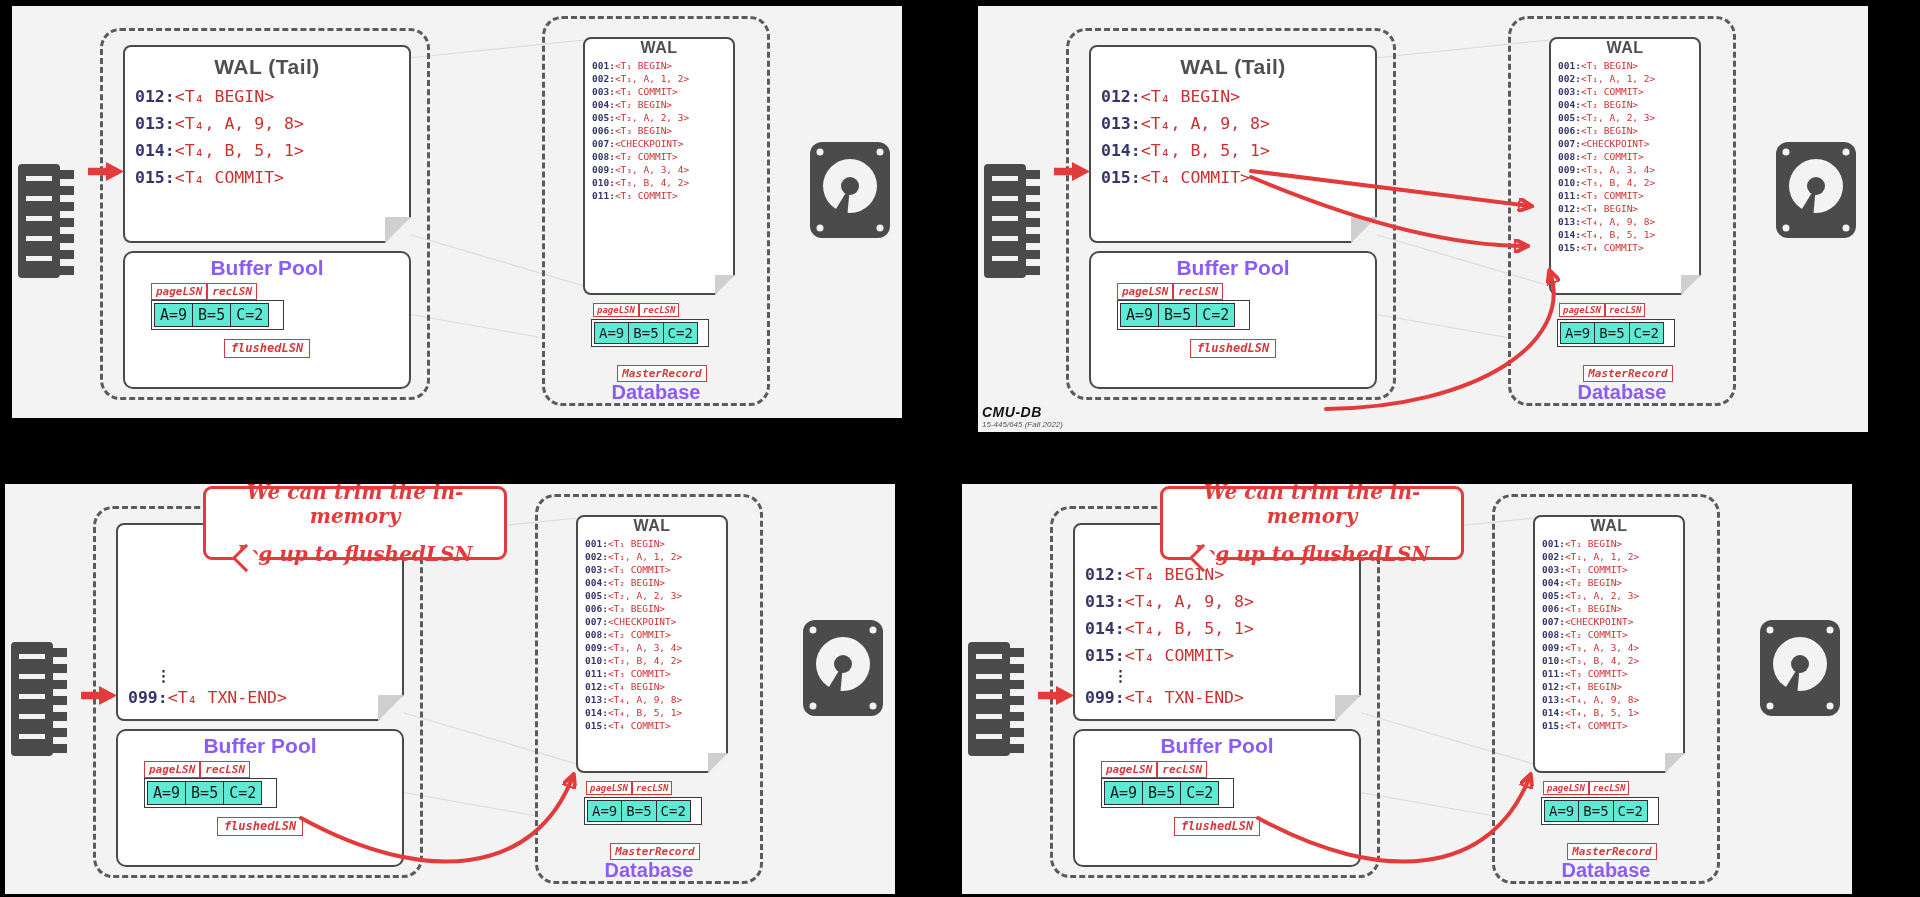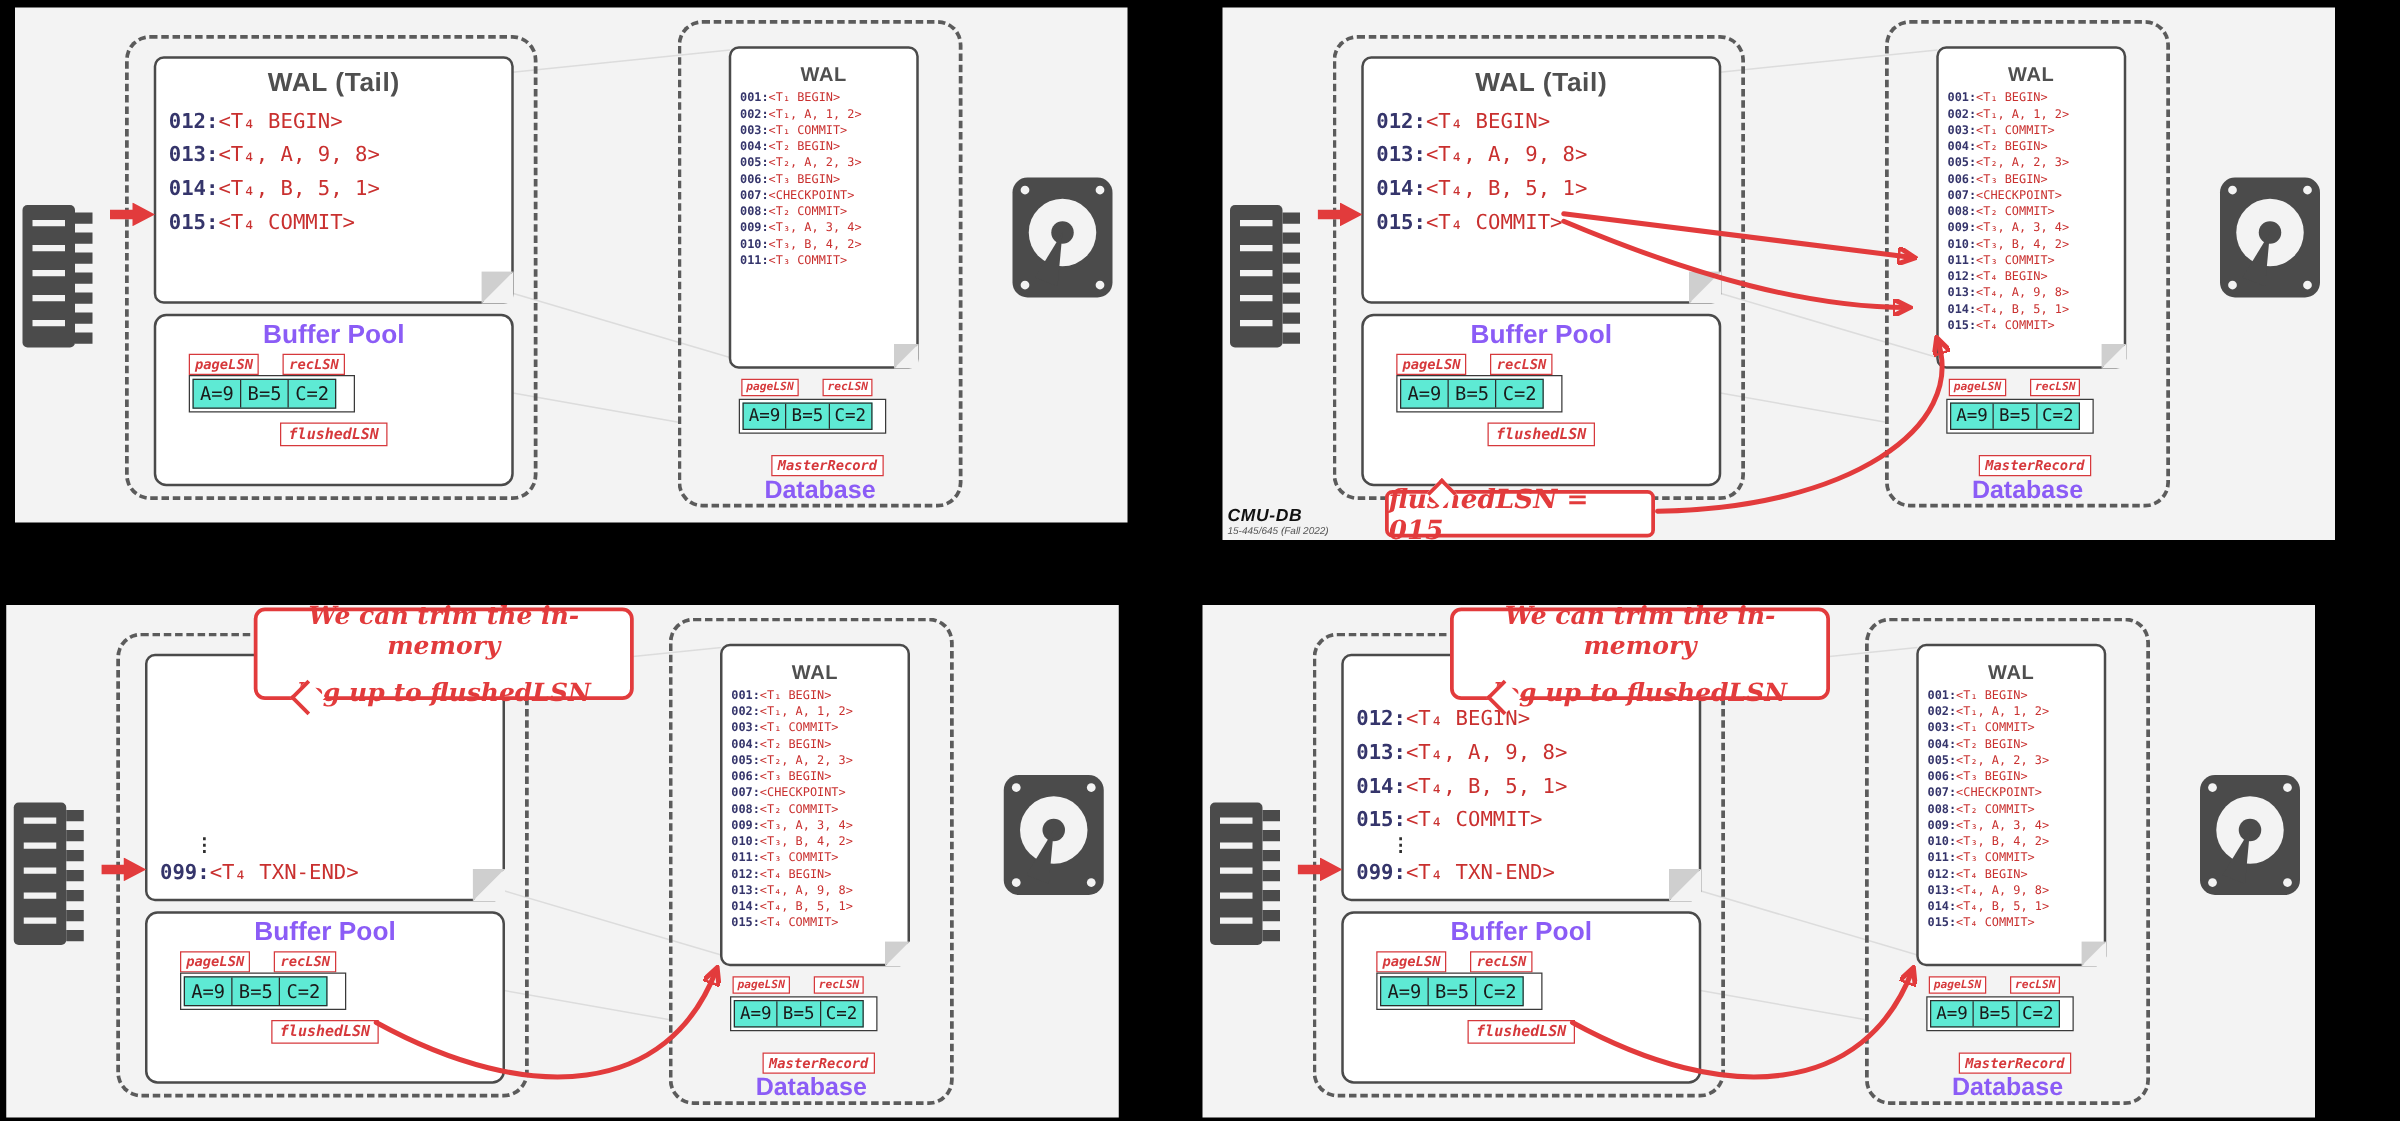--- a/index.html
+++ b/index.html
@@ -20,21 +20,21 @@
   .hdd { position:absolute; left:796px; top:134px; z-index:1; }
 
   .mem-box { position:absolute; left:88px; top:22px; width:330px; height:372px;
              border:3px dashed #5b5b5b; border-radius:20px; z-index:1; }
   .disk-dashed { position:absolute; left:530px; top:10px; width:228px; height:390px;
              border:3px dashed #5b5b5b; border-radius:20px; z-index:1; }
 
   .note { background:#fff; border:2.5px solid #4a4a4a; border-radius:8px;
           padding:8px 10px; display:flex; flex-direction:column; position:absolute; }
   .tail-note { left:20px; top:14px; width:288px; height:198px; }
-  .disk-note { left:38px; top:18px; width:152px; height:258px; padding:13px 7px; }
+  .disk-note { left:38px; top:18px; width:152px; height:258px; padding:0 7px; }
 
   .note-title { text-align:center; font-weight:bold; font-size:21px; color:#4f4f4f; letter-spacing:.5px; }
   .note-title.sm { font-size:16px; }
 
   .log { margin-top:4px; }
   .log-row { font-family:"DejaVu Sans Mono", monospace; font-size:16.5px; line-height:27px; white-space:nowrap; }
   .lsn  { color:#35356b; font-weight:bold; }
   .lbody{ color:#c9302f; }
   .log.tiny { margin-top:2px; }
   .log.tiny .log-row { font-size:9.5px; line-height:13px; }
@@ -47,21 +47,21 @@
                   clip-path:polygon(100% 0,100% 100%,0 100%); }
   .fold::after  { content:""; position:absolute; inset:0; background:#cfcfcf;
                   clip-path:polygon(0 100%,100% 0,0 0); }
   .fold.smf { width:20px; height:20px; }
 
   .bpool { position:absolute; left:20px; top:220px; width:288px; height:138px;
            background:#fff; border:2.5px solid #4a4a4a; border-radius:10px; }
   .box-title { text-align:center; font-weight:bold; font-size:21px; color:#8b5cf6; }
   .bpool .box-title { margin-top:3px; }
 
-  .tag-row { margin:3px 0 0 26px; display:flex; gap:19px; }
+  .tag-row { margin:3px 0 0 26px; display:flex; gap:0; }
   .rtag { display:inline-block; border:1.5px solid #d6393c; color:#d6393c; background:#fff;
           font-family:"DejaVu Sans Mono", monospace; font-style:italic; font-weight:bold;
           font-size:11px; line-height:15px; padding:0 4px; }
   .rtag.sm  { font-size:9px; line-height:12px; border-width:1px; padding:0 3px; }
   .rtag.big { font-size:12px; line-height:17px; padding:0 6px; }
 
   .cells-frame { margin:0 0 0 26px; display:inline-block; border:1.5px solid #3a3a3a;
                  padding:2px 14px 2px 2px; background:#fff; }
   .cells { display:flex; border:1.5px solid #2e2e2e; width:max-content; background:#5eead4; }
   .cell { font-family:"DejaVu Sans Mono", monospace; font-size:15px; color:#1a1a1a;
@@ -325,21 +325,20 @@
     <svg class="overlay" width="890" height="426">
       <defs>
         <marker id="ah-s2" markerUnits="userSpaceOnUse" markerWidth="16" markerHeight="14" refX="12" refY="7" orient="auto">
           <path d="M0,0 L14,7 L0,14 Z" fill="#e23b3c" stroke="none"></path>
         </marker>
       </defs>
       <path d="M273,165 L552,200" marker-end="url(#ah-s2)"></path>
       <path d="M273,171 C380,216 470,240 548,240" marker-end="url(#ah-s2)"></path>
       <path d="M348,403 C500,401 596,336 572,266" marker-end="url(#ah-s2)"></path>
     </svg>
-    <div class="callout">flushedLSN = 015</div>
     <div class="logo">
       <span class="logo-brand">CMU-DB</span>
       <span class="logo-course">15-445/645 (Fall 2022)</span>
     </div>
   </section>
 
   <section class="slide s3">
     <svg class="conn" width="890" height="410">
       <line x1="396" y1="52" x2="572" y2="34"></line>
       <line x1="396" y1="228" x2="572" y2="280"></line>

